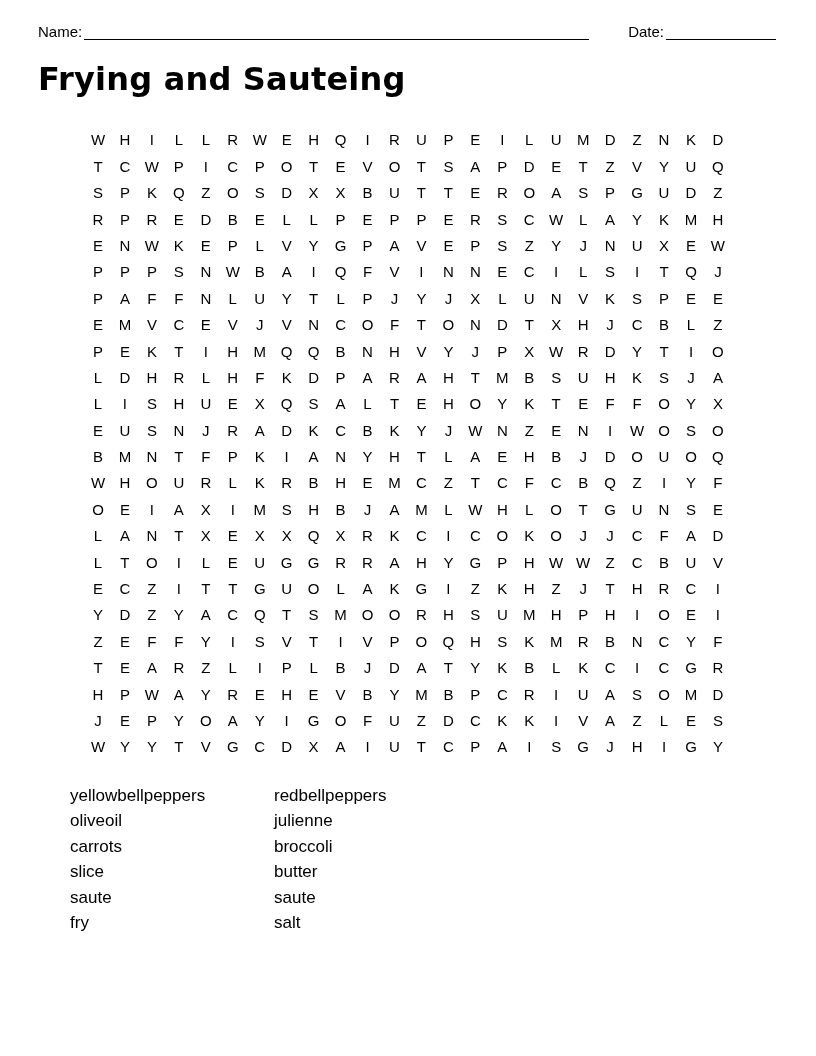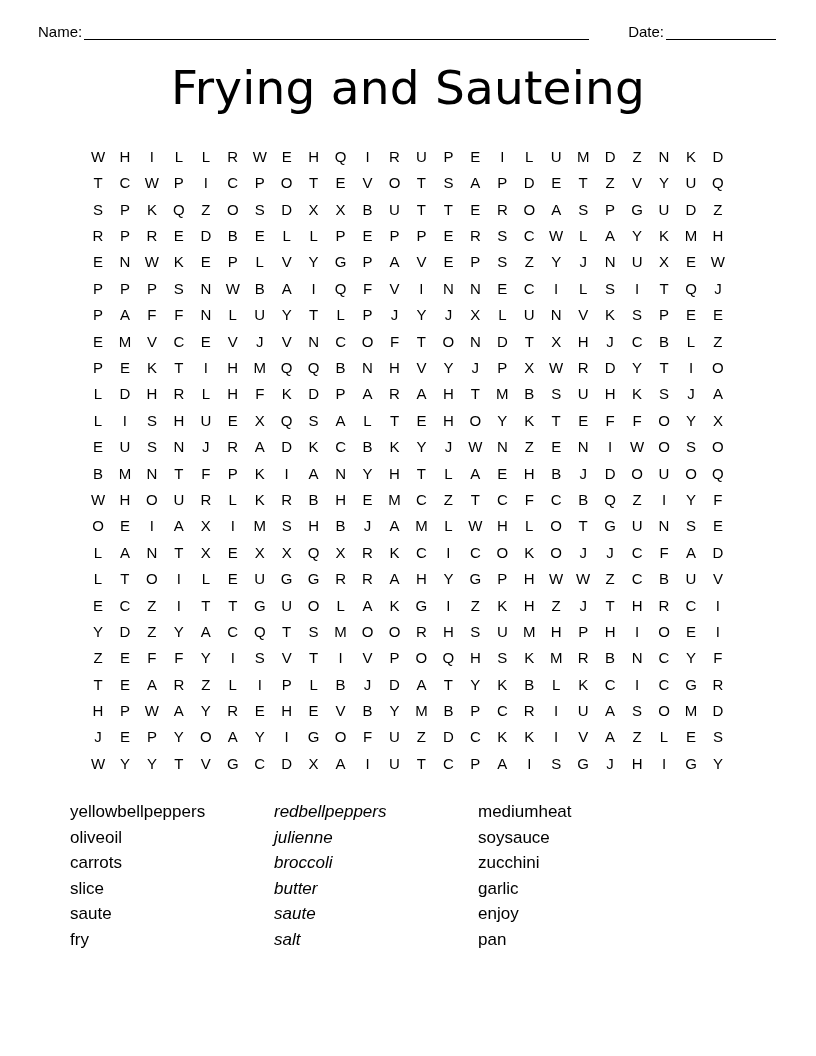--- a/index.html
+++ b/index.html
@@ -37,23 +37,22 @@
     border-bottom: 1px solid #000;
     height: 13px;
     margin: 0 2px;
   }
   .name-rule { width: 505px; }
   .date-rule { width: 110px; }
   .spacer { flex: 1 1 auto; }
 
   
   .title {
-    text-align: center;
-    font-size: 47px;
-    font-weight: normal;
+    font-size: 32px;
+    font-weight: bold;
     letter-spacing: 0.2px;
     margin: 22px 0 0 0;
     line-height: 1.1;
     font-family: "DejaVu Sans", sans-serif;
   }
 
   
   .grid {
     margin: 30px auto 0 auto;
     width: 646px;
@@ -79,21 +78,21 @@
     margin: 22px 0 0 8px;
     display: flex;
     gap: 0;
   }
   .wl-col {
     display: flex;
     flex-direction: column;
     margin-left: 24px;
   }
   .wl-col.c1 { width: 180px; }
-  .wl-col.c2 { width: 180px; font-style: italic; }
+  .wl-col.c2 { width: 180px; }
   .wl-col.c3 { width: 180px; }
   .wl-col.c4 { width: 180px; }
   .word {
     font-size: 17px;
     line-height: 25.5px;
     height: 25.5px;
     white-space: nowrap;
   }
 </style>
 </head>
@@ -748,23 +747,15 @@
         <div class="word">fry</div>
       </div>
       <div class="wl-col c2">
         <div class="word">redbellpeppers</div>
         <div class="word">julienne</div>
         <div class="word">broccoli</div>
         <div class="word">butter</div>
         <div class="word">saute</div>
         <div class="word">salt</div>
       </div>
-      <div class="wl-col c3">
-        <div class="word">mediumheat</div>
-        <div class="word">soysauce</div>
-        <div class="word">zucchini</div>
-        <div class="word">garlic</div>
-        <div class="word">enjoy</div>
-        <div class="word">pan</div>
-      </div>
     </div>
 
 </div>
 
 </body></html>

